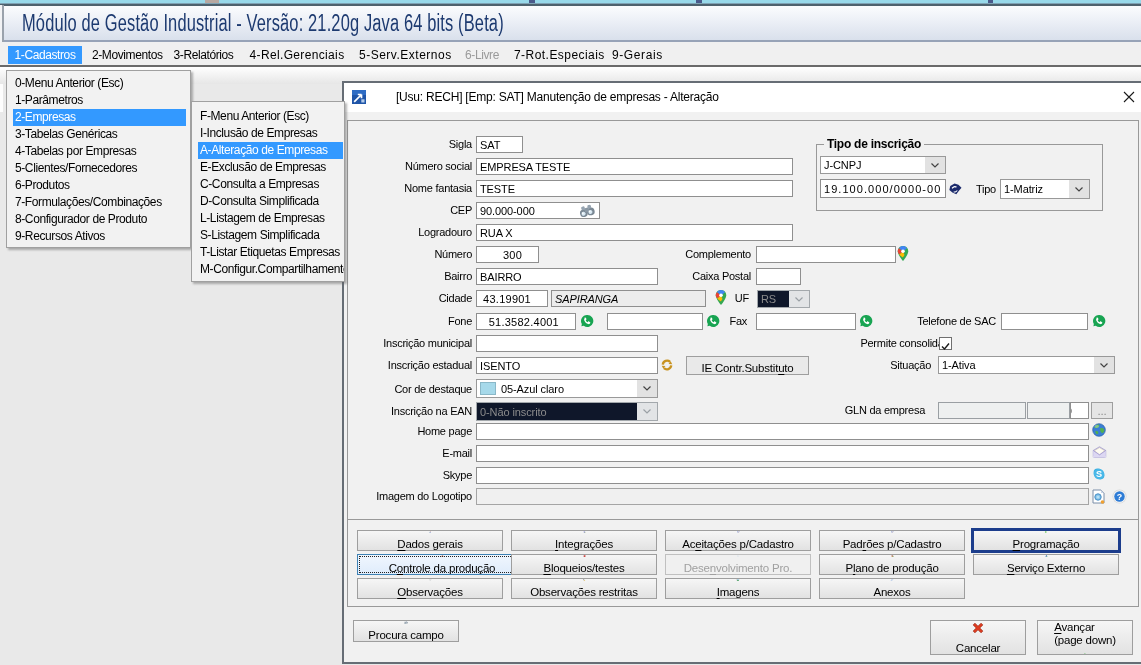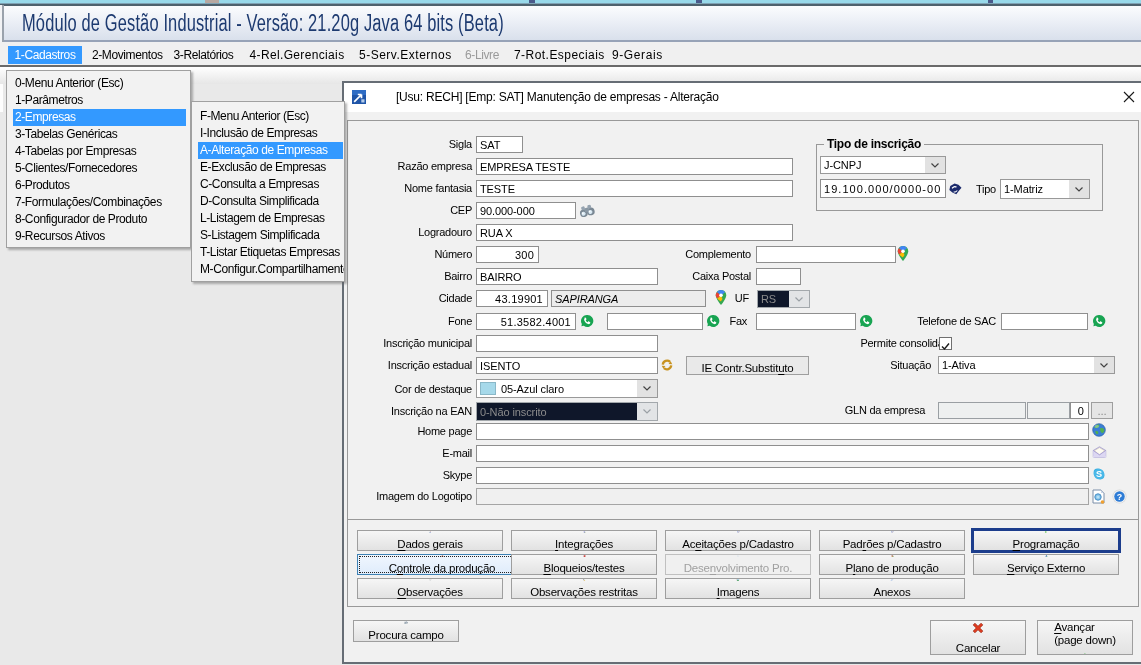--- a/index.html
+++ b/index.html
@@ -1,21 +1,21 @@
 <!DOCTYPE html>
 <html><head><meta charset="utf-8">
 <style>
 * { margin:0; padding:0; box-sizing:border-box; }
 html,body { width:1141px; height:665px; overflow:hidden; }
 body { position:relative; font-family:"Liberation Sans",sans-serif; background:#e9e9e9; }
 .ab { position:absolute; }
 .lb { position:absolute; font-size:11px; letter-spacing:-0.25px; color:#000; white-space:nowrap; text-align:right; }
 .lbl { position:absolute; font-size:11px; letter-spacing:-0.25px; color:#000; white-space:nowrap; }
 .tf { position:absolute; background:#fff; border:1px solid #8f8f8f; font-size:11px; letter-spacing:-0.1px; color:#000; padding-left:3px; display:flex; align-items:center; white-space:nowrap; overflow:hidden; }
-.tf.num { justify-content:flex-end; padding-right:4px; padding-left:0; letter-spacing:0.25px; }
+.tf.num { justify-content:flex-end; padding-right:16px; padding-left:0; letter-spacing:0.25px; }
 .tf.dis { background:#eef0f0; border-color:#9a9fa3; }
 .cmb { position:absolute; background:#fff; border:1px solid #999999; font-size:11px; letter-spacing:-0.1px; color:#000; padding-left:3px; display:flex; align-items:center; white-space:nowrap; overflow:hidden; }
 .cmb .arr { margin-left:auto; align-self:stretch; width:20px; display:flex; align-items:center; justify-content:center; background:#e2e2e2; }
 .cmb.dis { background:#0f172a; border-color:#a3a8ac; color:#8c8c8c; }
 .cmb.dis .arr { background:#e2e4e6; }
 .btn { position:absolute; background:linear-gradient(#f6f6f6,#e2e2e2); border:1px solid #9e9e9e; display:flex; align-items:center; justify-content:center; gap:5px; font-size:11.5px; letter-spacing:-0.2px; color:#000; white-space:nowrap;flex-direction:column; }
 .btn.dis { color:#a0a0a0; background:#f0f0f0; border-color:#c0c0c0; }
 .menu { position:absolute; background:#f2f2f2; border:1px solid #a0a0a0; box-shadow:2px 2px 2px rgba(90,90,90,.45); z-index:60; overflow:hidden; }
 .mi { height:17px; line-height:17px; font-size:12px; letter-spacing:-0.4px; color:#000; padding-left:2px; margin:0 4px 0 6px; white-space:nowrap; }
 .mi.sel { background:#3399ff; color:#fff; }
@@ -66,26 +66,26 @@
   </svg>
 
 <div class="ab" style="left:347px;top:120px;width:792px;height:400px;border:1px solid #999999;"></div>
 <div class="ab" style="left:347px;top:520px;width:792px;height:87px;border:1px solid #999999;border-top:none;"></div>
 
 <div class="ab" style="left:816px;top:144px;width:287px;height:67px;border:1px solid #999999;"></div>
 <div class="lbl" style="left:824px;top:137px;width:100px;background:#f1f1f1;font-weight:bold;font-size:12px;text-align:center;">Tipo de inscrição</div>
 
 <div class="lb" style="right:669px;top:136px;height:17px;line-height:17px;">Sigla</div>
 <div class="tf" style="left:476px;top:136px;width:47px;height:17px;">SAT</div>
-<div class="lb" style="right:669px;top:158px;height:17px;line-height:17px;">Razão empresa</div>
+<div class="lb" style="right:669px;top:158px;height:17px;line-height:17px;">Número social</div>
 <div class="tf" style="left:476px;top:158px;width:317px;height:17px;">EMPRESA TESTE</div>
 <div class="lb" style="right:669px;top:180px;height:17px;line-height:17px;">Nome fantasia</div>
 <div class="tf" style="left:476px;top:180px;width:317px;height:17px;">TESTE</div>
 <div class="lb" style="right:669px;top:202px;height:17px;line-height:17px;">CEP</div>
-<div class="tf" style="left:476px;top:202px;width:100px;height:17px;">90.000-000</div>
+<div class="tf" style="left:476px;top:202px;width:124px;height:17px;">90.000-000</div>
 <svg class="ic" style="left:579px;top:204px;" width="16" height="13" viewBox="0 0 16 13">
     <g transform="rotate(-14 8 7)">
       <circle cx="4.4" cy="8.4" r="3.8" fill="#7a8894"></circle>
       <circle cx="11.6" cy="8.4" r="3.8" fill="#7a8894"></circle>
       <rect x="5.8" y="3.8" width="4.4" height="4.2" fill="#8a98a4"></rect>
       <rect x="3" y="1.6" width="3.6" height="3.6" rx="1.4" fill="#95a3b0"></rect>
       <rect x="9.4" y="1.6" width="3.6" height="3.6" rx="1.4" fill="#95a3b0"></rect>
       <circle cx="4" cy="8.8" r="2" fill="#d8e8f2"></circle>
       <circle cx="11.1" cy="8.8" r="2" fill="#d8e8f2"></circle>
       <circle cx="3.4" cy="8.2" r="0.8" fill="#fff"></circle>

